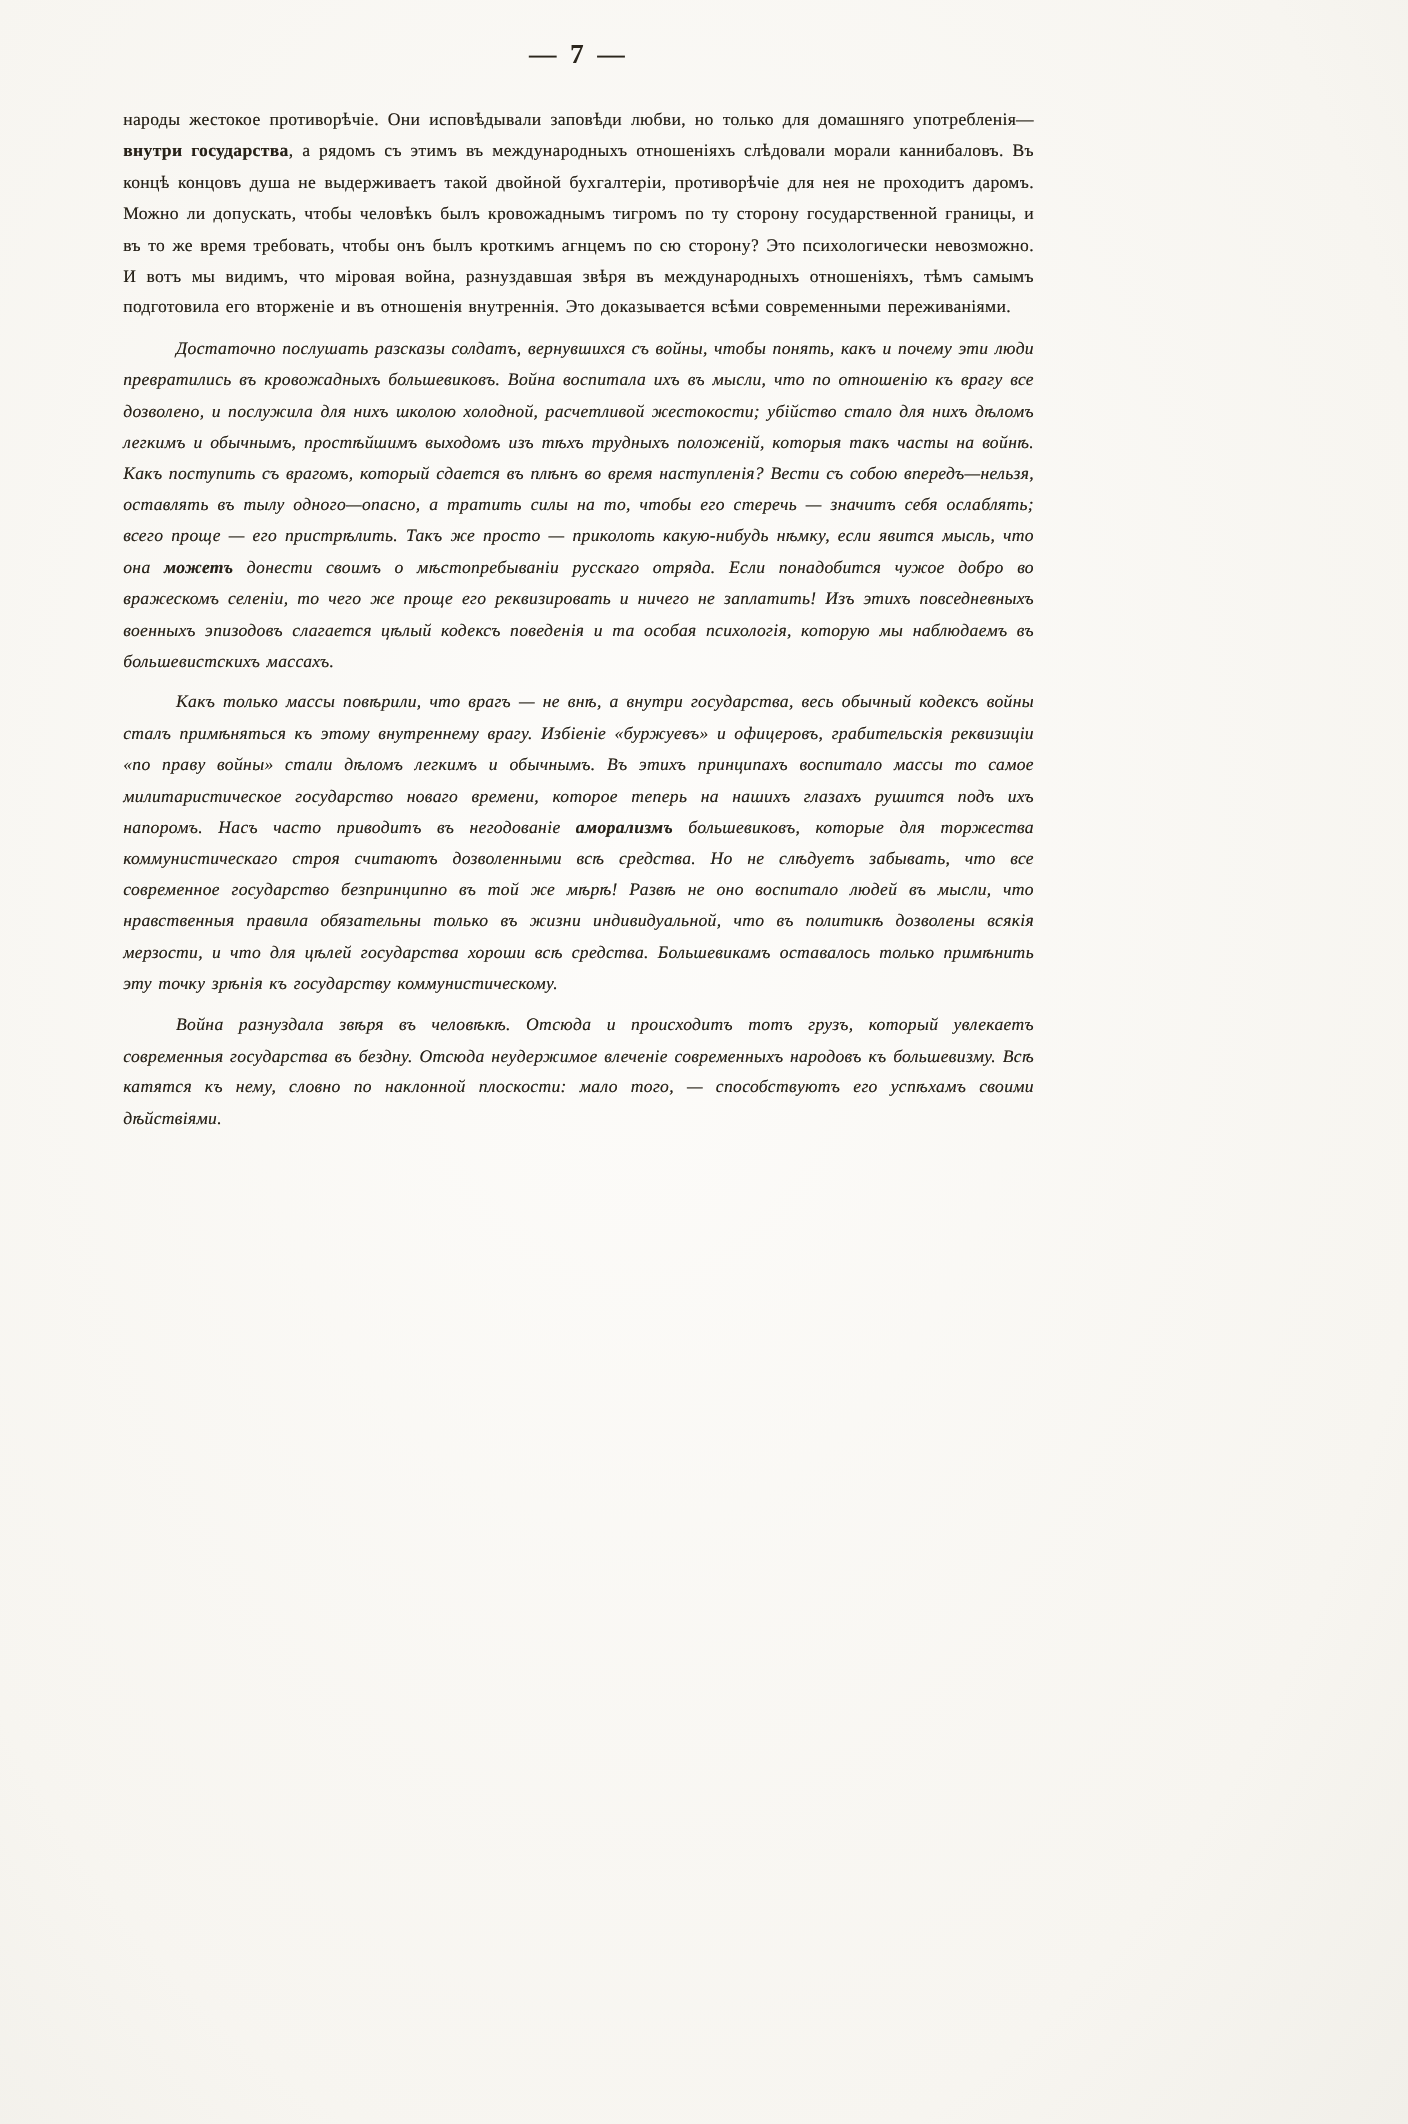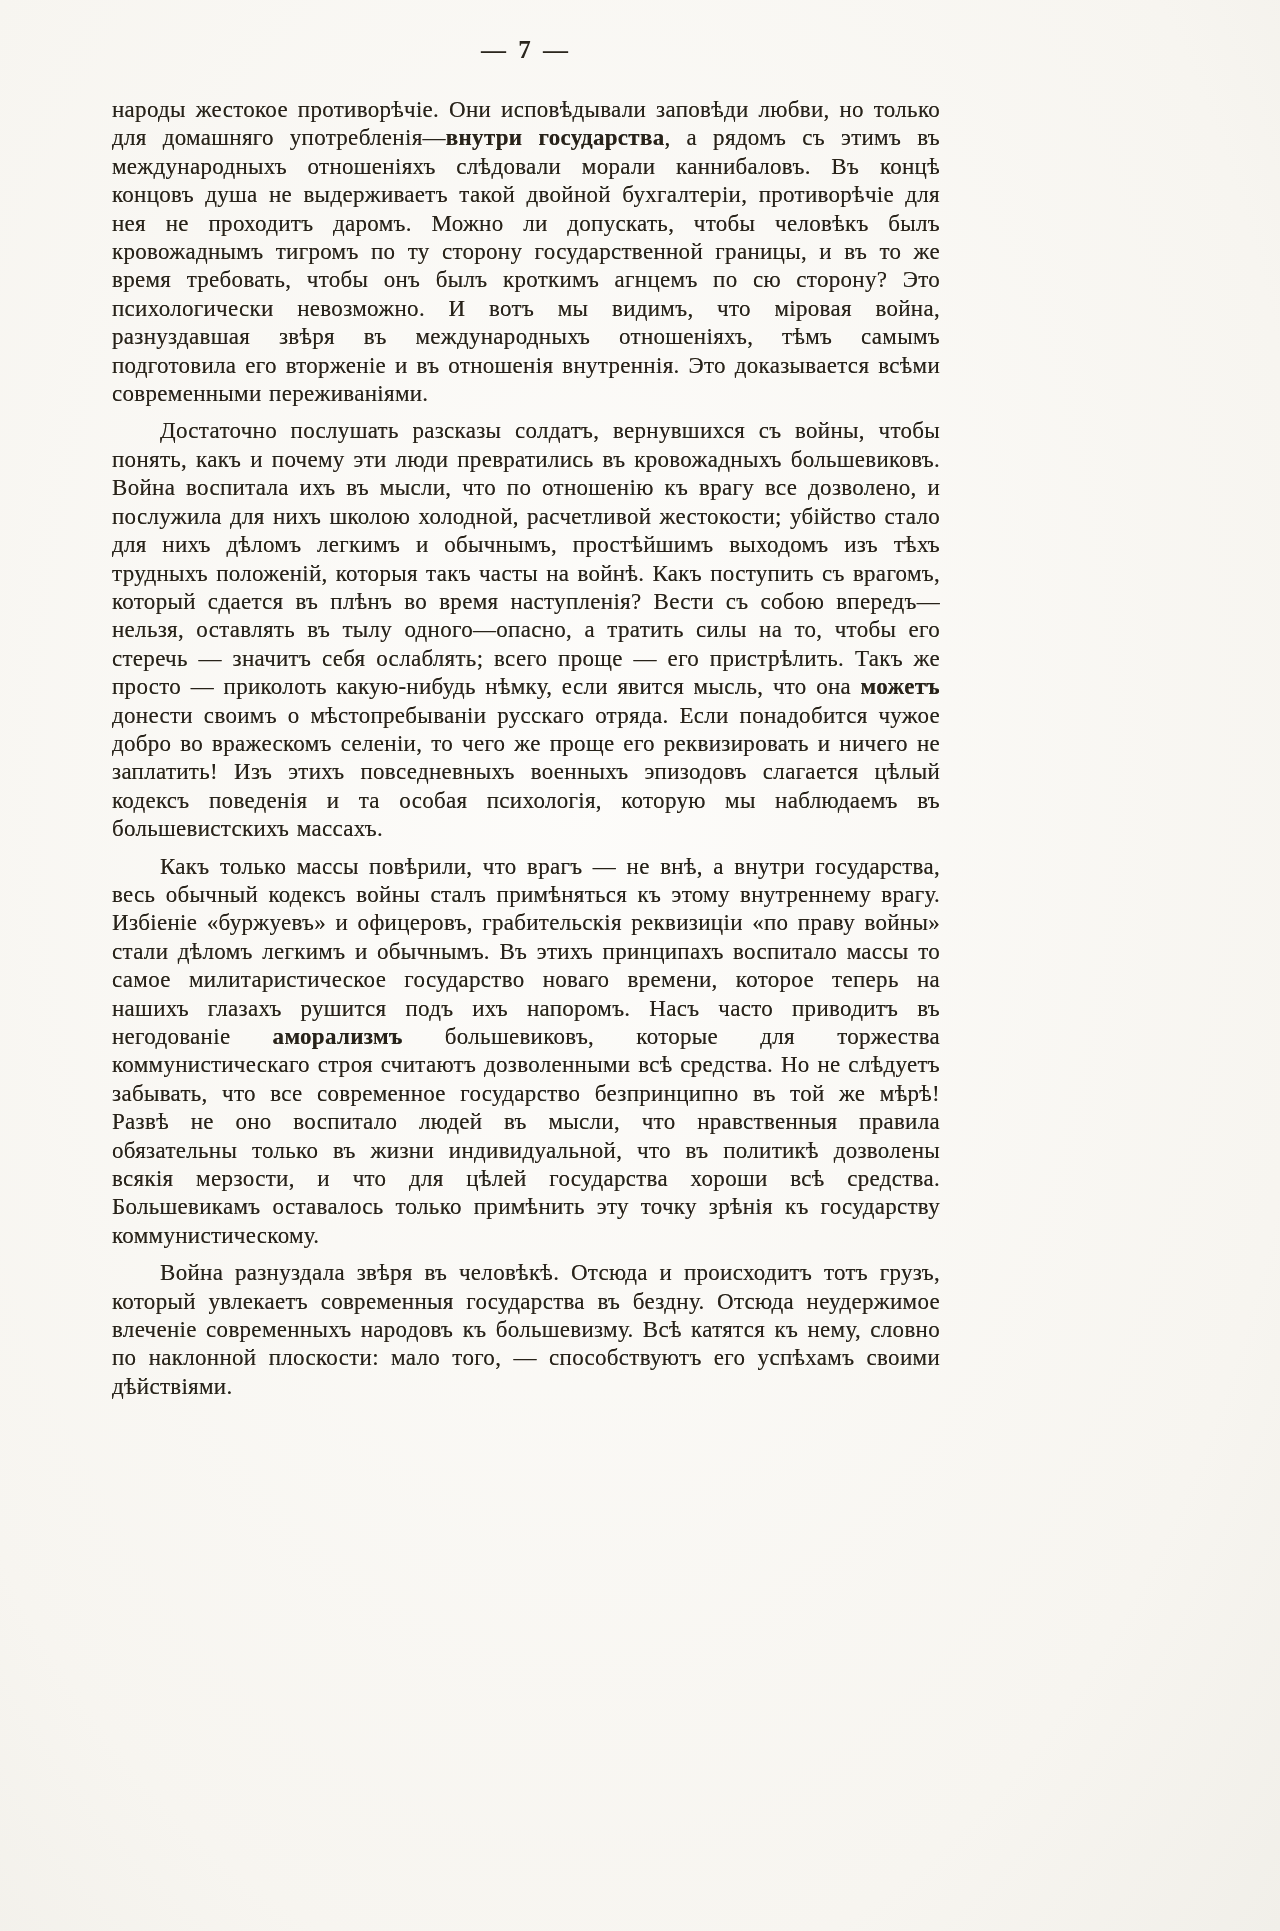--- a/index.html
+++ b/index.html
@@ -23,35 +23,36 @@
     padding-top: 36px;
     text-align: center;
     font-size: 25px;
     font-weight: bold;
     letter-spacing: 3px;
     color: #2b261d;
   }
   .body-text {
     width: 828px;
     margin: 32px 0 0 112px;
-    font-size: 23px;
+    font-size: 16px;
     line-height: 28.4px;
     text-align: justify;
     text-justify: inter-word;
     letter-spacing: 0.3px;
     word-spacing: 1.5px;
     color: #272219;
     text-shadow: 0 0 0.6px rgba(40, 33, 20, 0.55);
   }
   .para {
     margin: 0 0 9px 0;
     padding: 0;
   }
   .para.indent {
     text-indent: 48px;
+    font-style: italic;
   }
   .bold-run {
     font-weight: bold;
   }
 </style>
 </head>
 <body>
 
 <div class="scan-page">
   <div class="page-number">— 7 —</div>

